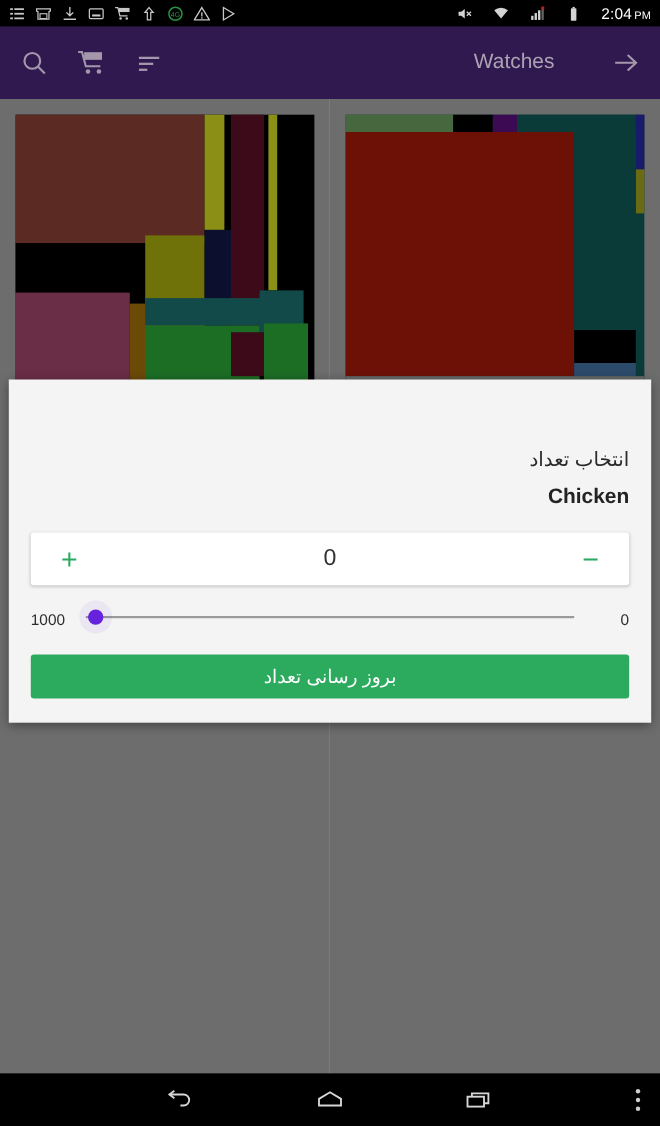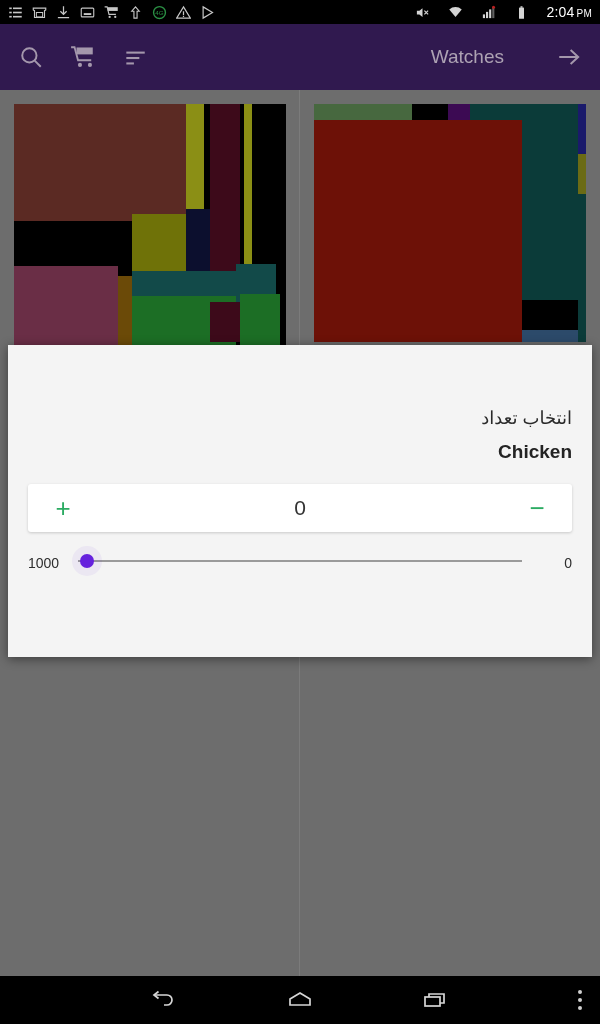--- a/index.html
+++ b/index.html
@@ -292,20 +292,21 @@
 
   <div id="slider-row">
     <div class="slider-end">1000</div>
     <div id="slider-track">
       <div id="slider-rail"></div>
       <div id="slider-thumb"></div>
     </div>
     <div class="slider-end right">0</div>
   </div>
 
+  <button id="update-button">بروز رسانی تعداد</button>
 </div>
 
 <div id="nav-bar">
   <div id="nav-center">
     <svg class="nav-ico" viewBox="0 0 28 28">
       <path d="M4 9h13a5 5 0 0 1 0 10h-3"></path>
       <path d="M8.5 5.5L4 9l4.5 3.5"></path>
     </svg>
     <svg class="nav-ico" viewBox="0 0 28 28">
       <path d="M4 19V13l10-6 10 6v6z"></path>

